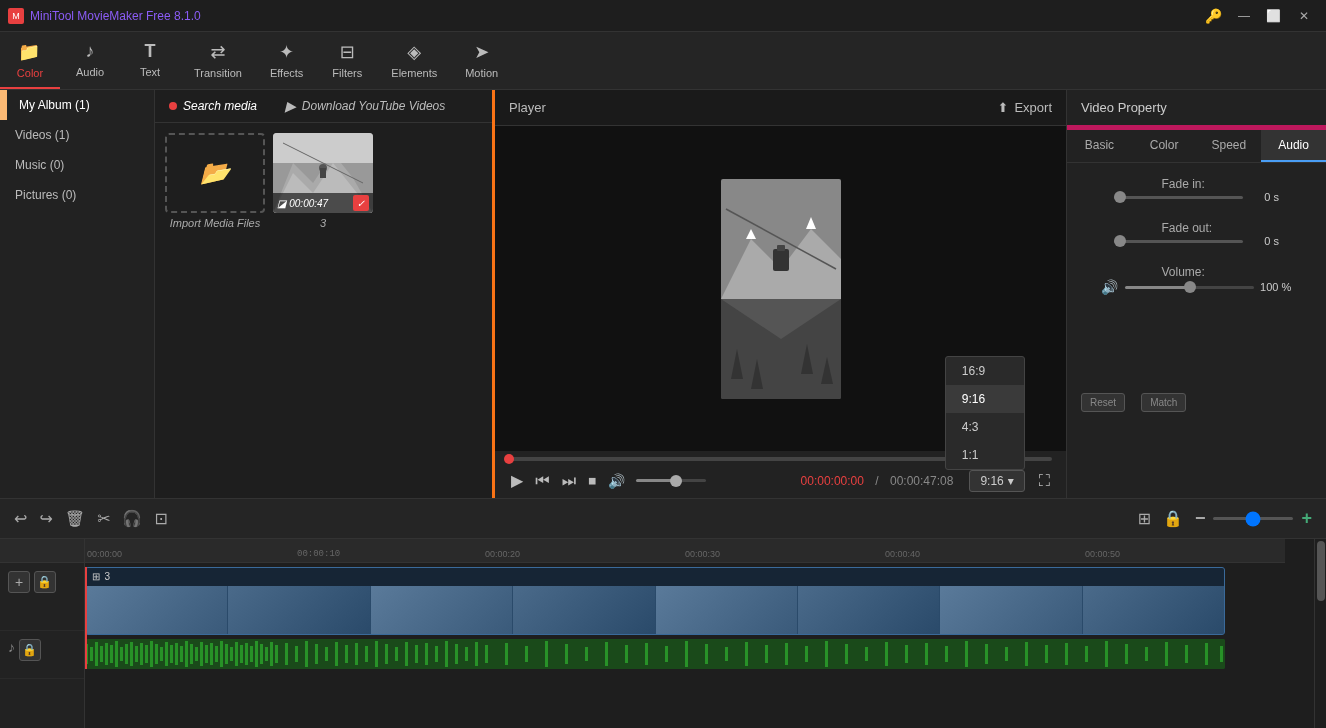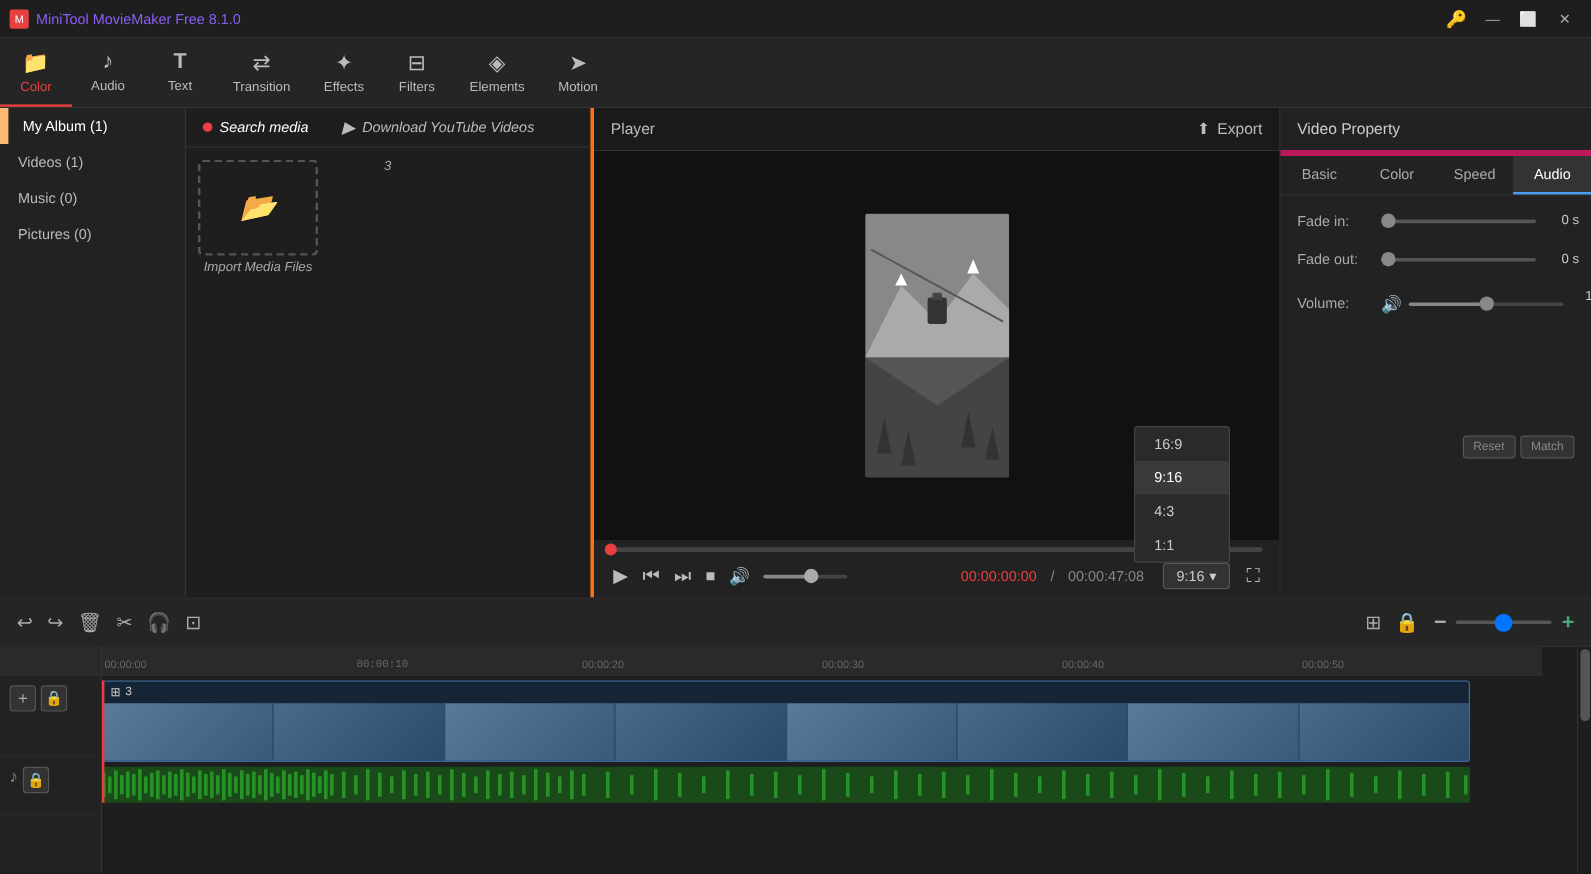--- a/index.html
+++ b/index.html
@@ -73,21 +73,21 @@
     .fullscreen-btn { background: none; border: none; color: #bbb; cursor: pointer; font-size: 16px; padding: 2px; margin-left: 4px; }
 
     
     .property-panel { width: 260px; background: #222; border-left: 1px solid #333; display: flex; flex-direction: column; }
     .property-header { padding: 10px 14px; font-size: 13px; color: #ccc; border-bottom: 5px solid #be185d; }
     .property-tabs { display: flex; border-bottom: 1px solid #333; }
     .property-tab { flex: 1; text-align: center; padding: 8px 4px; cursor: pointer; color: #aaa; font-size: 12px; }
     .property-tab.active { background: #333; color: #fff; border-bottom: 2px solid #4a9ef5; }
 
     .property-content { padding: 14px; display: flex; flex-direction: column; gap: 18px; }
-    .property-row { display: flex; align-items: center; justify-content: space-between; }
+    .property-row { display: flex; align-items: center; justify-content: space-between; flex-direction: column; }
     .property-label { color: #aaa; font-size: 12px; min-width: 70px; }
     .property-slider-wrap { display: flex; align-items: center; gap: 6px; flex: 1; }
     .property-slider { -webkit-appearance: none; appearance: none; height: 3px; background: #555; border-radius: 2px; flex: 1; outline: none; cursor: pointer; }
     .property-slider::-webkit-slider-thumb { -webkit-appearance: none; width: 12px; height: 12px; border-radius: 50%; background: #888; cursor: pointer; }
     .property-value { color: #ccc; font-size: 11px; min-width: 30px; text-align: right; }
 
     .volume-icon { color: #aaa; font-size: 14px; }
 
     
     .bottom-area { display: flex; flex-direction: column; background: #1a1a1a; border-top: 1px solid #333; height: 230px; position: absolute; bottom: 0; left: 0; right: 0; }
@@ -214,20 +214,40 @@
     <div class="media-content">
 
       <div style="display:flex;flex-direction:column;align-items:center;gap:4px;">
         <div class="import-btn">
           <span class="import-icon">📂</span>
         </div>
         <span class="media-label">Import Media Files</span>
       </div>
 
       <div style="display:flex;flex-direction:column;align-items:center;gap:4px;">
+        <div class="media-thumb">
+          
+          <svg width="100" height="80" viewBox="0 0 100 80">
+            <rect width="100" height="80" fill="#888"></rect>
+            <rect x="0" y="0" width="100" height="80" fill="#999"></rect>
+
+            <polygon points="0,80 20,30 40,50 60,20 80,45 100,80" fill="#aaa"></polygon>
+            <polygon points="0,80 20,40 40,60 60,30 80,55 100,80" fill="#bbb"></polygon>
+
+            <rect x="0" y="0" width="100" height="30" fill="#ccc"></rect>
+
+            <line x1="10" y1="10" x2="90" y2="50" stroke="#666" stroke-width="1"></line>
+            <circle cx="50" cy="35" r="4" fill="#555"></circle>
+            <rect x="47" y="35" width="6" height="10" fill="#444"></rect>
+          </svg>
+          <div class="media-thumb-overlay">
+            <span class="media-thumb-time">◪ 00:00:47</span>
+            <div class="media-thumb-check">✓</div>
+          </div>
+        </div>
         <span class="media-label">3</span>
       </div>
     </div>
   </div>
 
   <div class="player-panel">
     <div class="player-header">
       <span class="player-title">Player</span>
       <button class="export-btn">
         <span>⬆</span>
@@ -323,21 +343,21 @@
 
       <div class="property-row">
         <span class="property-label">Volume:</span>
         <div class="property-slider-wrap">
           <span class="volume-icon">🔊</span>
           <input type="range" class="property-slider" value="100" min="0" max="200" style="background: linear-gradient(to right, rgb(136, 136, 136) 50%, rgb(68, 68, 68) 50%);">
           <span class="property-value">100 %</span>
         </div>
       </div>
 
-      <div style="display:flex;gap:4px;margin-top:80px;justify-content:flex-end;">
+      <div style="display:flex;gap:16px;margin-top:80px;">
         <button class="reset-btn">Reset</button>
         <button class="match-btn">Match</button>
       </div>
     </div>
   </div>
 </div>
 
 <div class="bottom-area">
 
   <div class="timeline-toolbar">

